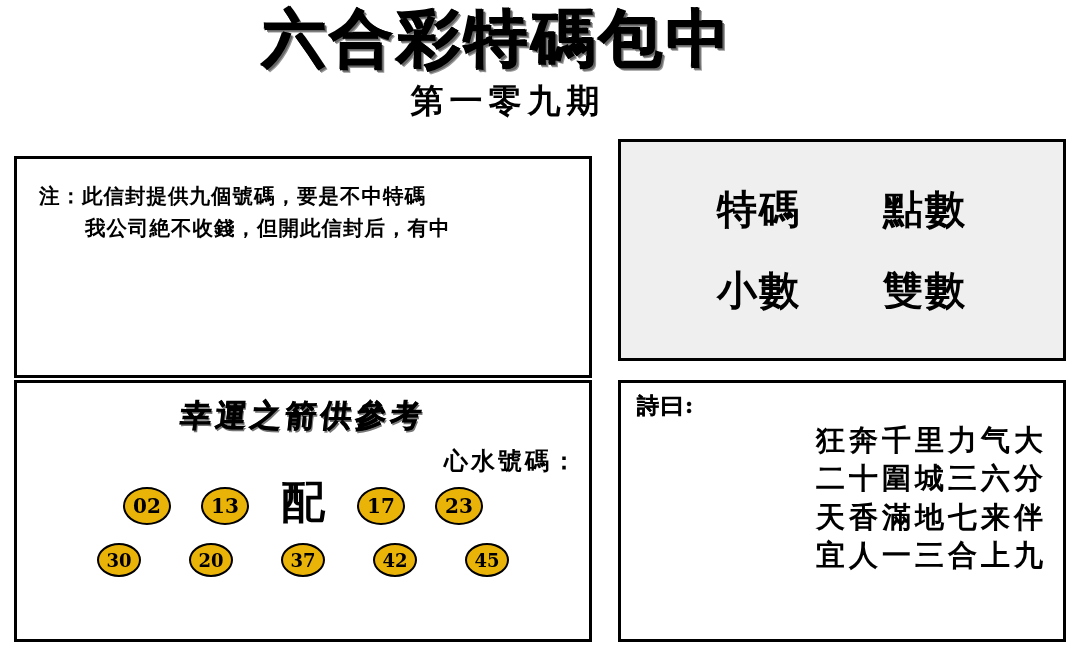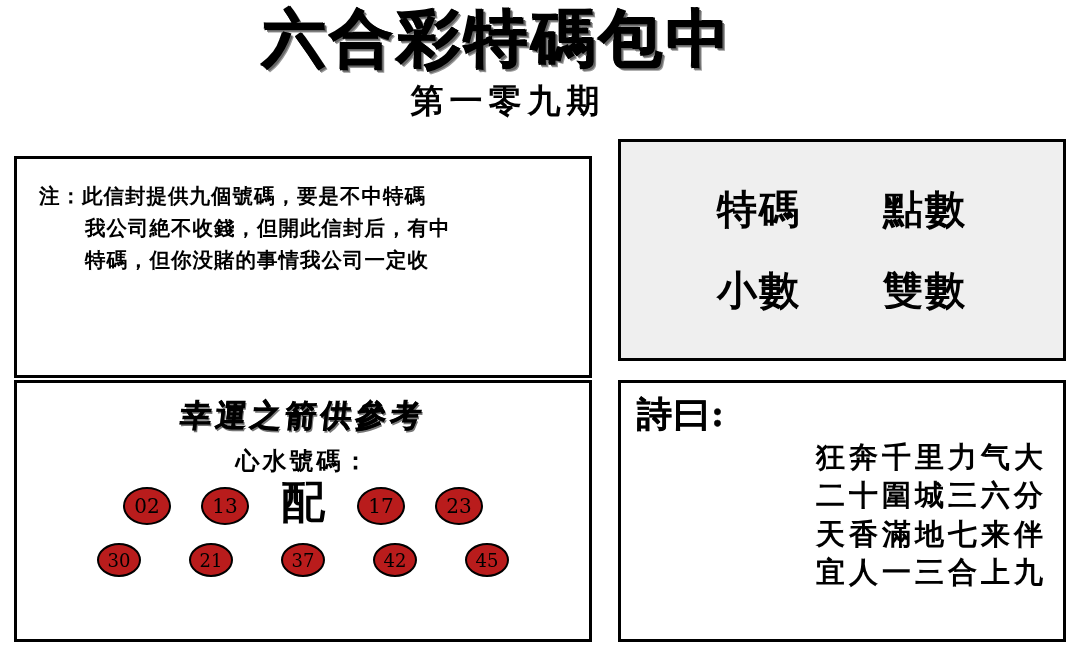--- a/index.html
+++ b/index.html
@@ -116,21 +116,21 @@
     text-align: center;
     font-size: 31px;
     font-weight: bold;
     letter-spacing: 4px;
     color: #000;
     text-shadow: 1.5px 1.5px 0 #777;
     -webkit-text-stroke: 0.6px #000;
     transform: skewX(-6deg);
   }
   #xinshui-label {
-    text-align: center;
+    text-align: right;
     font-size: 24px;
     font-weight: bold;
     letter-spacing: 3px;
     margin-top: 8px;
   }
   .ball-row {
     display: flex;
     justify-content: center;
     align-items: center;
     gap: 30px;
@@ -139,23 +139,23 @@
   }
   .ball {
     width: 44px;
     height: 34px;
     border: 2px solid #000;
     border-radius: 50%;
     display: flex;
     align-items: center;
     justify-content: center;
     font-size: 20px;
-    font-weight: normal;
-    font-family: "DejaVu Serif", "Liberation Serif", serif;
-    background: #b91c1c;
+    font-weight: bold;
+    font-family: "DejaVu Serif", "Liberation Serif", serif;
+    background: #eab308;
   }
   .ball.small { width: 40px; height: 30px; font-size: 18px; }
   #pei-char {
     position: absolute;
     left: 50%;
     top: 50%;
     transform: translate(-50%, -58%);
     font-size: 44px;
     font-weight: bold;
     background: #fff;
@@ -167,21 +167,21 @@
 
   
   #poem-panel {
     left: 618px;
     top: 380px;
     width: 448px;
     height: 262px;
     padding: 8px 10px 6px 16px;
   }
   #poem-label {
-    font-size: 35px;
+    font-size: 22px;
     font-weight: bold;
     letter-spacing: 2px;
     -webkit-text-stroke: 0.4px #000;
   }
   .poem-line {
     text-align: right;
     font-size: 29px;
     font-weight: bold;
     letter-spacing: 4px;
     line-height: 1.32;
@@ -194,21 +194,20 @@
 <body>
 
 <div id="title-block">
   <div id="main-title">六合彩特碼包中</div>
   <div id="issue-title">第一零九期</div>
 </div>
 
 <div class="panel" id="note-panel">
   <div class="note-line">注：此信封提供九個號碼，要是不中特碼</div>
   <div class="note-line indent">我公司絶不收錢，但開此信封后，有中</div>
-  <div class="note-line indent">特碼，但你没賭的事情我公司一定收</div>
 </div>
 
 <div class="panel" id="terms-panel">
   <div class="terms-row first">
     <span>特碼</span>
     <span>點數</span>
   </div>
   <div class="terms-row">
     <span>小數</span>
     <span>雙數</span>
@@ -223,21 +222,21 @@
     <div class="ball">02</div>
     <div class="ball">13</div>
     <div class="ball center-hidden"></div>
     <div class="ball">17</div>
     <div class="ball">23</div>
     <div id="pei-char">配</div>
   </div>
 
   <div class="ball-row bottom">
     <div class="ball small">30</div>
-    <div class="ball small">21</div>
+    <div class="ball small">20</div>
     <div class="ball small">37</div>
     <div class="ball small">42</div>
     <div class="ball small">45</div>
   </div>
 </div>
 
 <div class="panel" id="poem-panel">
   <div id="poem-label">詩曰:</div>
   <div class="poem-line">狂奔千里力气大</div>
   <div class="poem-line">二十圍城三六分</div>

